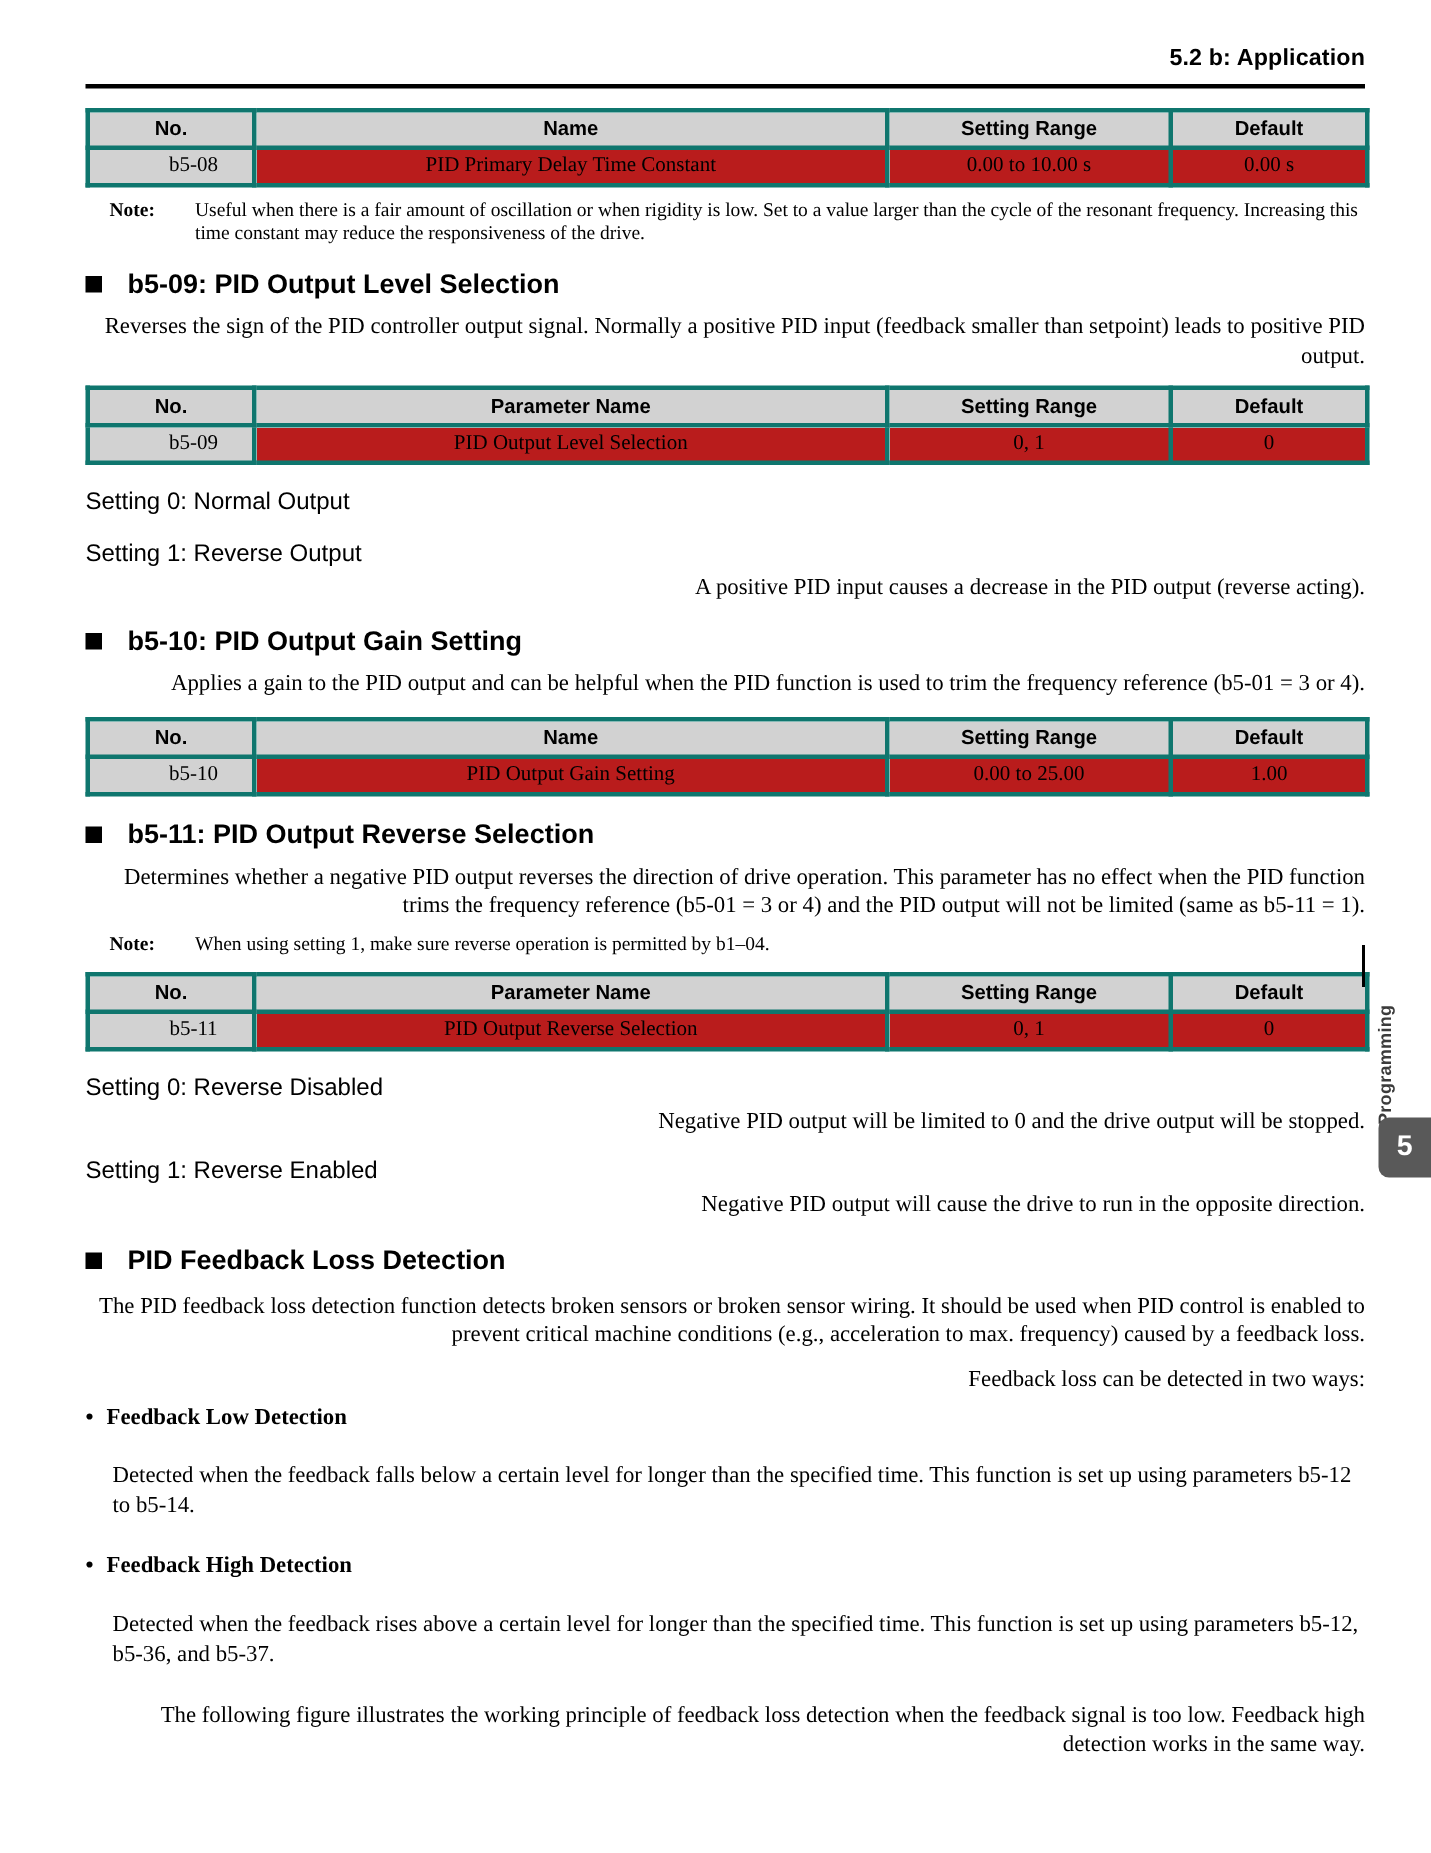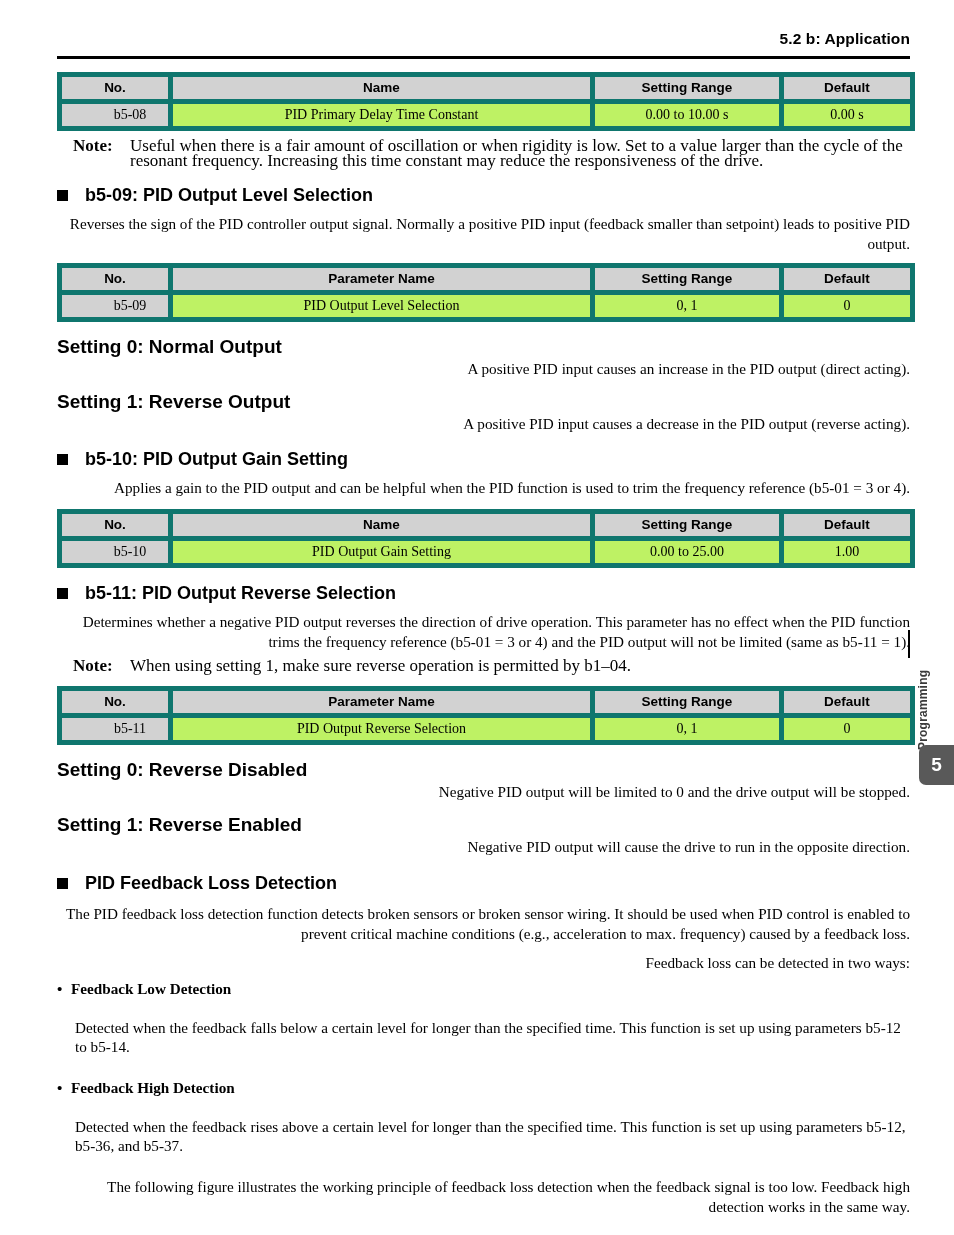--- a/index.html
+++ b/index.html
@@ -54,54 +54,54 @@
 
   
   table.param-table {
     border-collapse: collapse;
     width: 853px;
     table-layout: fixed;
     margin: 0;
   }
   table.param-table th,
   table.param-table td {
-    border: 5px solid #0f766e;
+    border: 3px solid #0f766e;
     padding: 0;
     height: 22px;
     line-height: 22px;
     text-align: center;
     vertical-align: middle;
     overflow: hidden;
     white-space: nowrap;
   }
   table.param-table th {
     background: #d2d2d2;
     font-family: "Liberation Sans", sans-serif;
     font-weight: bold;
     font-size: 13.5px;
   }
   table.param-table td {
     font-family: "Liberation Serif", serif;
     font-size: 14px;
-    background: #bef264;
+    background: #b91c1c;
   }
   table.param-table td.no-cell {
     background: #d2d2d2;
     padding-left: 30px;
   }
   col.c-no    { width: 111px; }
   col.c-name  { width: 422px; }
   col.c-range { width: 189px; }
   col.c-def   { width: 131px; }
 
   
   .note {
     position: relative;
     font-family: "Liberation Serif", serif;
-    font-size: 17px;
+    font-size: 13px;
     line-height: 14.6px;
     padding-left: 73px;
     margin-top: 8px;
   }
   .note .note-label {
     position: absolute;
     left: 16px;
     top: 0;
     font-weight: bold;
   }
@@ -122,22 +122,22 @@
     top: 6px;
     width: 11px;
     height: 11px;
     background: #000000;
     display: block;
   }
 
   
   .sub-head {
     font-family: "Liberation Sans", sans-serif;
-    font-weight: bold;
-    font-size: 19px;
+    font-weight: normal;
+    font-size: 16px;
     line-height: 17px;
     margin: 0;
   }
 
   
   .body-p {
     font-family: "Liberation Serif", serif;
     font-size: 15.2px;
     line-height: 19.6px;
     margin: 0;
@@ -310,21 +310,20 @@
           <td>PID Output Level Selection</td>
           <td>0, 1</td>
           <td>0</td>
         </tr>
       </tbody>
     </table>
 
     <div class="sp16"></div>
     <div class="sub-head">Setting 0: Normal Output</div>
     <div class="sp4"></div>
-    <p class="body-p">A positive PID input causes an increase in the PID output (direct acting).</p>
     <div class="sp14"></div>
     <div class="sub-head">Setting 1: Reverse Output</div>
     <div class="sp4"></div>
     <p class="body-p">A positive PID input causes a decrease in the PID output (reverse acting).</p>
 
     <div class="sp14"></div>
 
     <div class="sec-head">
       <span class="sq"></span>
       <span>b5-10: PID Output Gain Setting</span>

